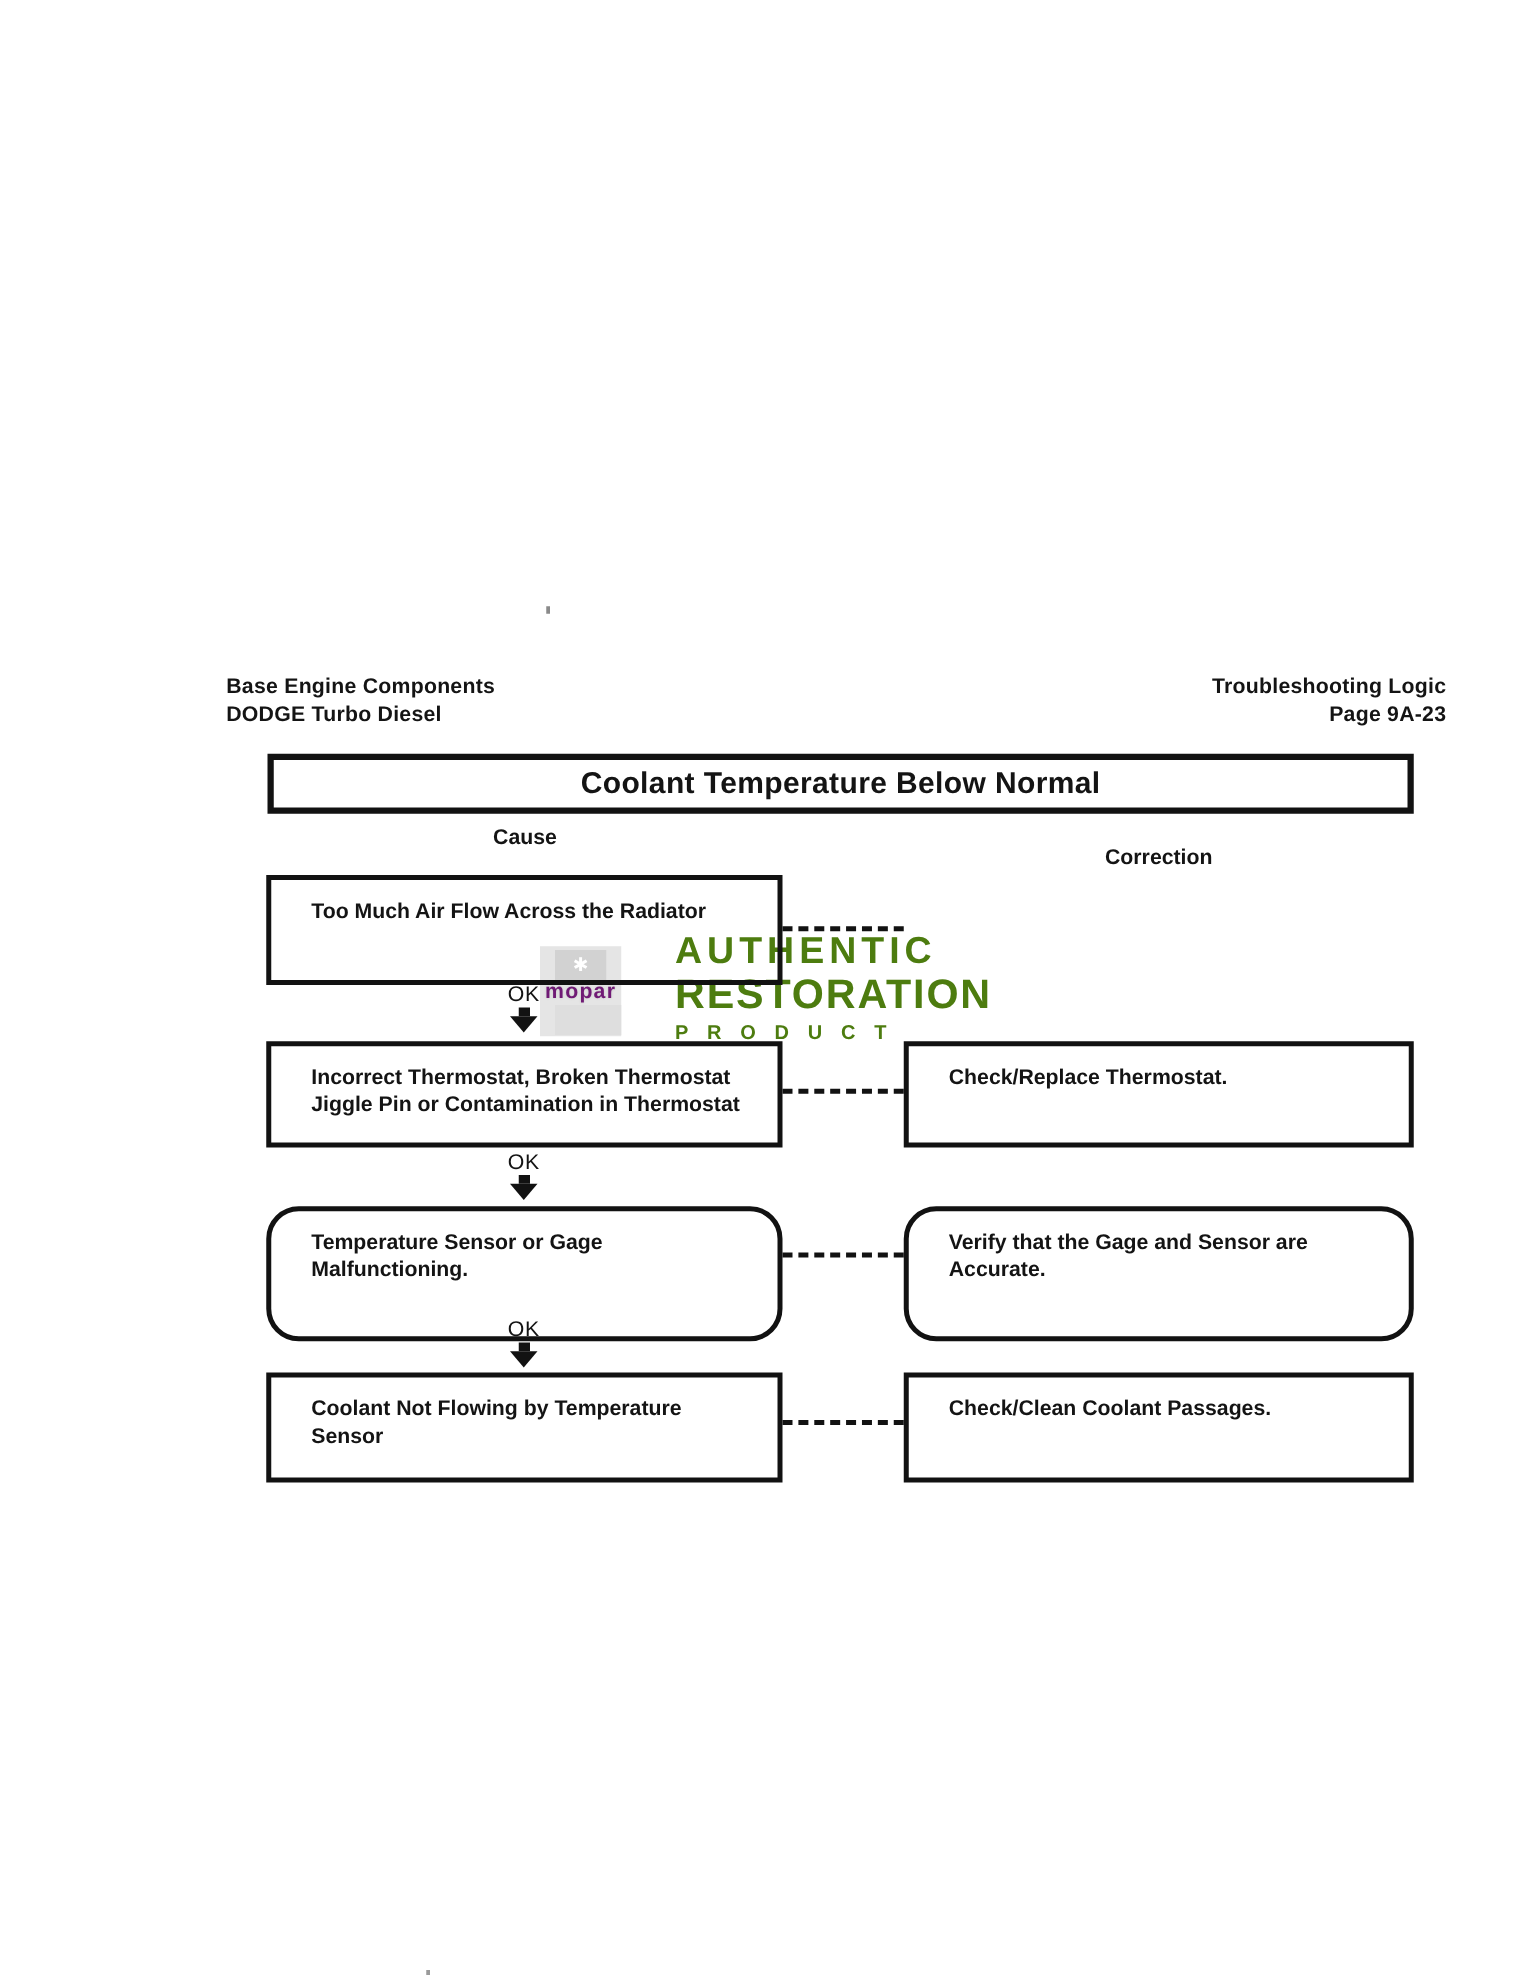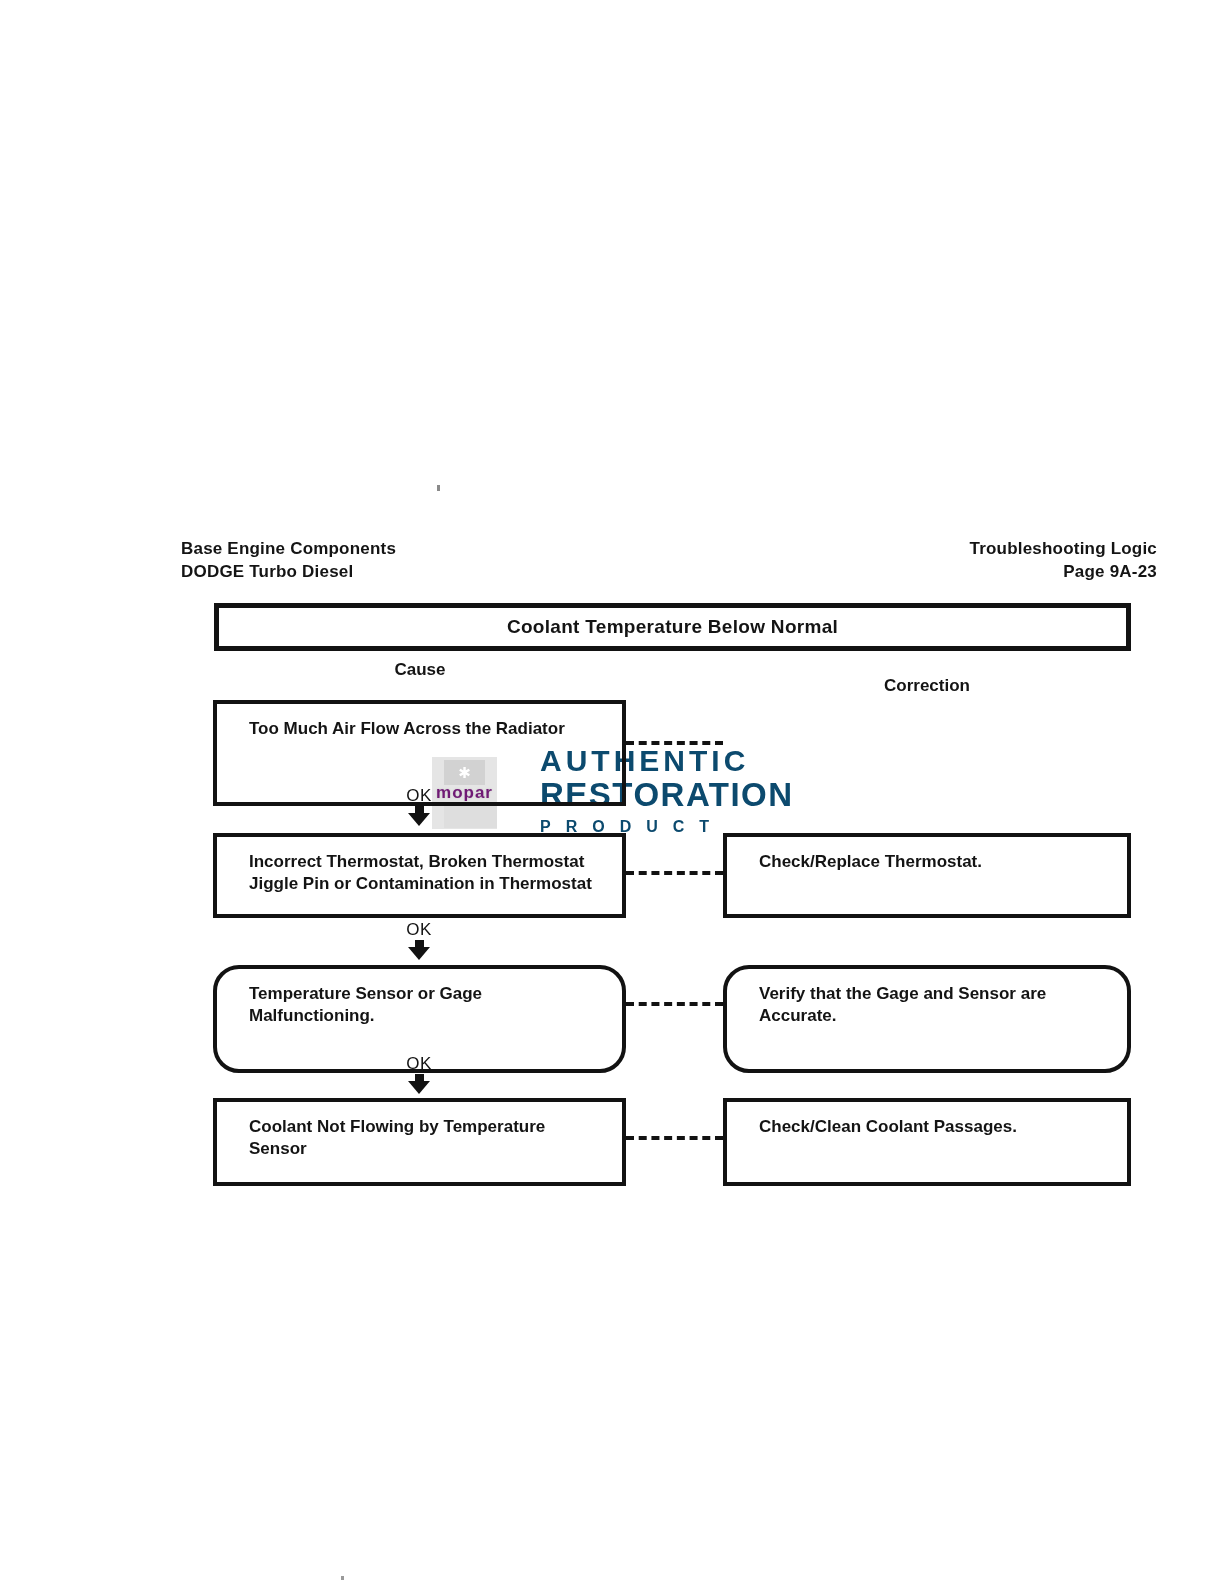--- a/index.html
+++ b/index.html
@@ -6,48 +6,48 @@
   .page {
     position:relative; width:1224px; height:1584px; background:#ffffff;
     font-family:"Liberation Sans", sans-serif; color:#141414; overflow:hidden;
   }
   
   .hdr { position:absolute; font-size:17px; line-height:23px; font-weight:600; letter-spacing:0.2px; z-index:2; }
   .hdr-left  { left:181px; top:537px; text-align:left; }
   .hdr-right { right:67px; top:537px; text-align:right; }
 
   
-  .wm-text { position:absolute; left:540px; top:744px; z-index:1; color:#0c4a6e; font-weight:bold; }
+  .wm-text { position:absolute; left:540px; top:744px; z-index:1; color:#4d7c0f; font-weight:bold; }
   .wm-l1 { font-size:30px; line-height:33px; letter-spacing:4px; }
   .wm-l2 { font-size:33px; line-height:36px; letter-spacing:1.5px; }
   .wm-l3 { font-size:16px; line-height:23px; letter-spacing:15px; margin-top:2px; }
   .wm-logo { position:absolute; left:432px; top:757px; width:65px; height:72px; background:#e5e5e5; z-index:1; }
   .wm-logo-sq { position:absolute; left:12px; top:3px; width:41px; height:25px; background:#d2d2d2;
                 color:#ffffff; text-align:center; font-size:15px; line-height:25px; }
   .wm-logo-word { position:absolute; left:0; top:26px; width:100%; text-align:center;
                   color:#701a75; text-shadow:0 0 2px #c4c4c4; font-size:17px; font-weight:bold;
                   letter-spacing:1px; line-height:20px; }
   .wm-logo-block { position:absolute; left:12px; top:47px; width:53px; height:24px; background:#dedede; }
 
   
   .title-box { position:absolute; left:214px; top:603px; width:917px; height:48px;
                border:5px solid #121212; box-sizing:border-box; z-index:2; background:transparent;
                display:flex; align-items:center; justify-content:center; }
-  .title-box span { font-weight:bold; font-size:19px; letter-spacing:0.3px; }
+  .title-box span { font-weight:bold; font-size:24px; letter-spacing:0.3px; }
 
   .col-hdr { position:absolute; top:660px; font-weight:bold; font-size:17px; z-index:2; text-align:center; }
   .col-hdr.cause { left:214px; width:412px; }
   .col-hdr.corr  { left:723px; width:408px;margin-top:16px; }
 
   .fbox { position:absolute; border:4px solid #121212; box-sizing:border-box; z-index:2;
           background:transparent; font-weight:bold; font-size:17px; line-height:22px;
           padding:14px 26px 0 32px; }
   .cbox { left:213px; width:413px; }
   .xbox { left:723px; width:408px; }
-  .r1 { top:700px; height:106px; }
+  .r1 { top:700px; height:88px; }
   .r2 { top:833px; height:85px; }
   .r3 { top:965px; height:108px;border-radius:26px; }
   .r4 { top:1098px; height:88px; }
 
   .dash { position:absolute; left:626px; width:97px; height:0;
           border-top:4px dashed #121212; z-index:2; }
   .d1 { top:741px; } .d2 { top:871px; } .d3 { top:1002px; } .d4 { top:1136px; }
 
   .ok { position:absolute; left:384px; width:70px; text-align:center; z-index:2; }
   .ok1 { top:786px; } .ok2 { top:920px; } .ok3 { top:1054px; }

